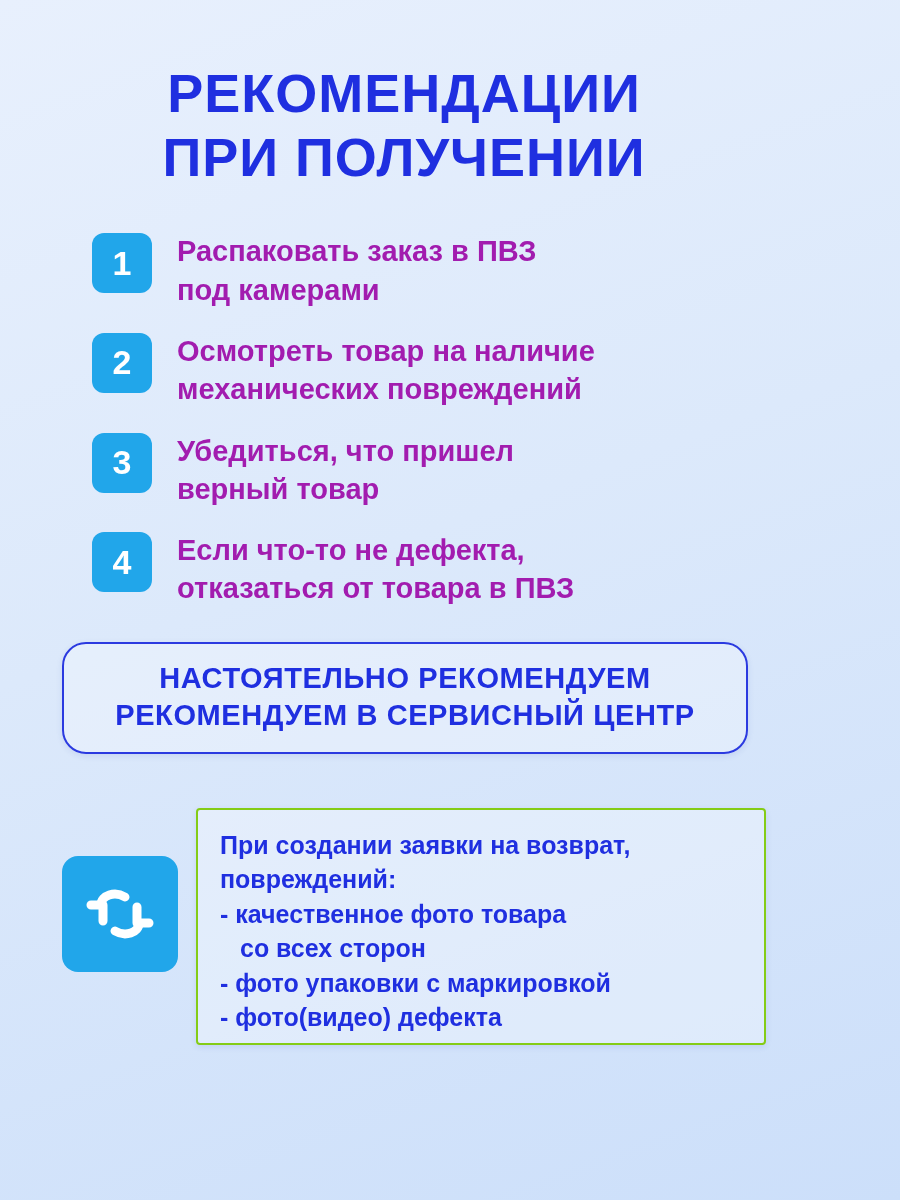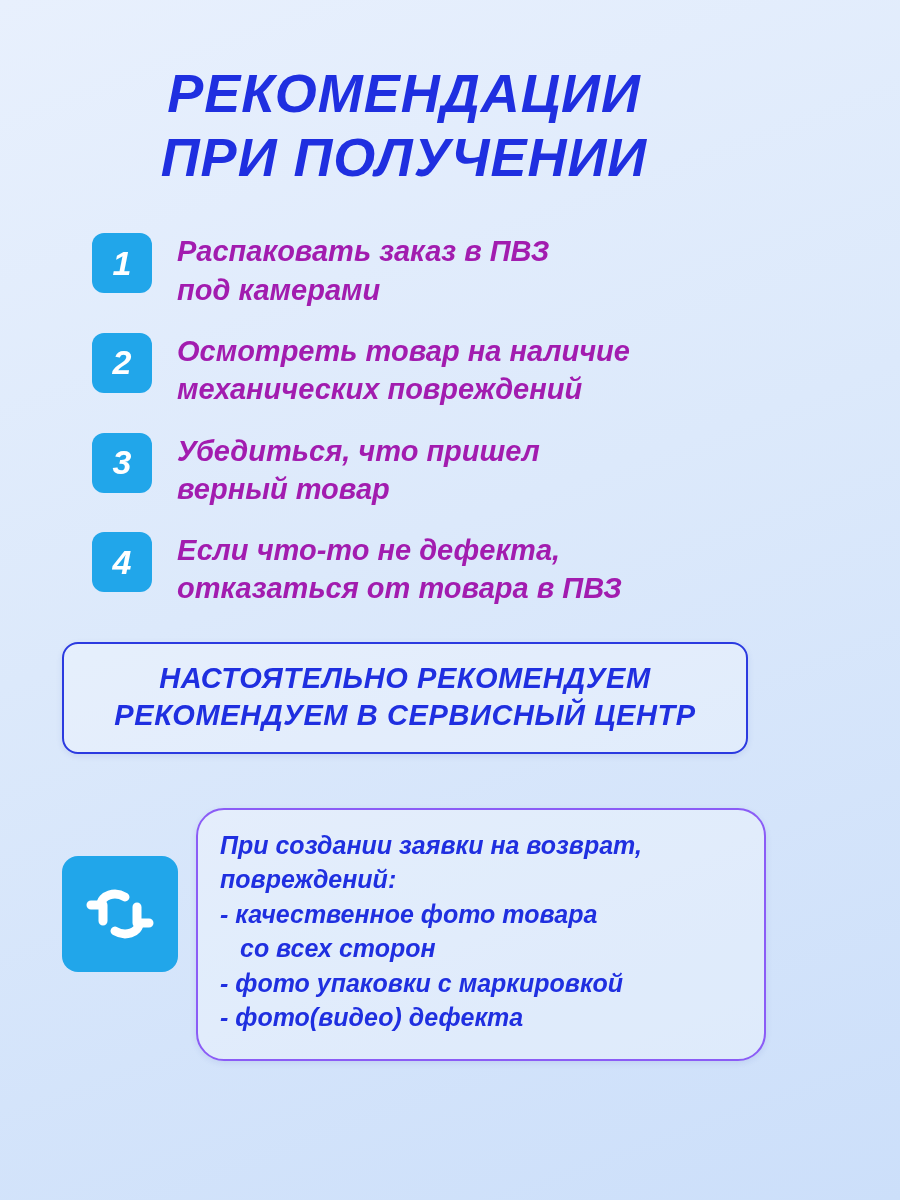--- a/index.html
+++ b/index.html
@@ -14,21 +14,20 @@
     color: #1a2ad8;
     overflow: hidden;
     position: relative;
   }
 
   .page {
     width: 808px;
     height: 1200px;
     position: relative;
     box-sizing: border-box;
-    font-style: italic;
   }
 
   
   .title {
     text-align: center;
     font-size: 54px;
     font-weight: bold;
     letter-spacing: 1px;
     line-height: 1.18;
     color: #1f2fe0;
@@ -75,21 +74,21 @@
   }
   .step-text .l {
     display: block;
     white-space: nowrap;
   }
 
   
   .banner {
     margin: 34px 60px 0 62px;
     border: 2px solid #2b3ae0;
-    border-radius: 16px;
+    border-radius: 24px;
     background: rgba(255,255,255,0.28);
     padding: 16px 14px 18px 14px;
     text-align: center;
     box-shadow: 0 2px 6px rgba(40,60,160,0.10);
   }
   .banner .l {
     display: block;
     font-size: 29px;
     font-weight: bold;
     letter-spacing: 0.6px;
@@ -112,24 +111,24 @@
     height: 116px;
     border-radius: 16px;
     background: #21a6ea;
     margin-top: 48px;
     display: flex;
     align-items: center;
     justify-content: center;
   }
   .note {
     margin-left: 18px;
-    border: 2px solid #8b5cf6;
-    border-radius: 28px;
+    border: 2px solid #84cc16;
+    border-radius: 4px;
     background: rgba(255,255,255,0.30);
-    padding: 18px 22px 24px 22px;
+    padding: 18px 22px 8px 22px;
     box-shadow: 0 2px 6px rgba(40,60,160,0.10);
     flex: 1 1 auto;
   }
   .note .l {
     display: block;
     font-size: 25px;
     font-weight: bold;
     line-height: 1.38;
     color: #1f2fe0;
     white-space: nowrap;

